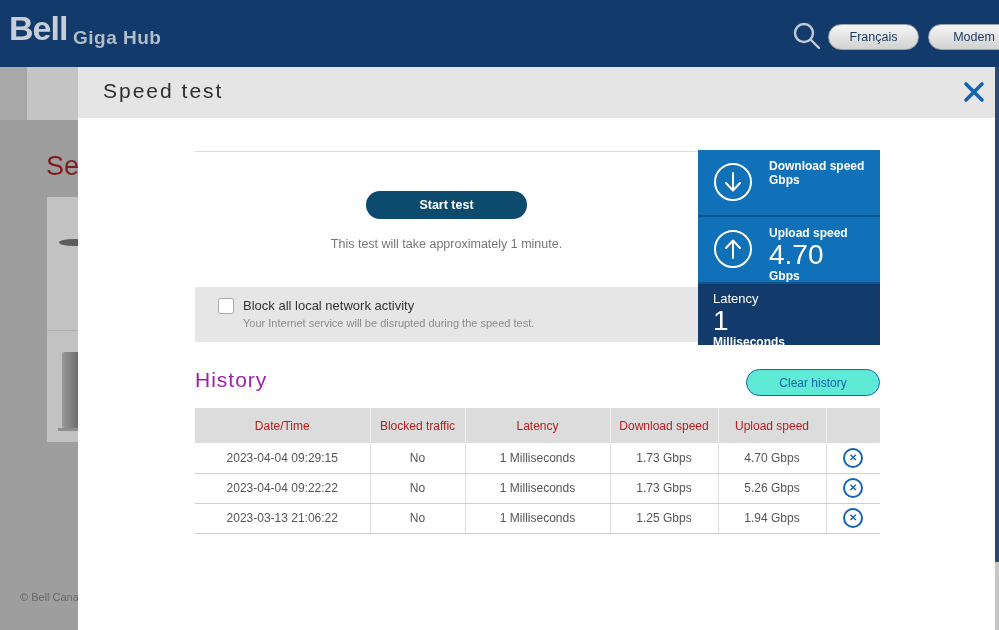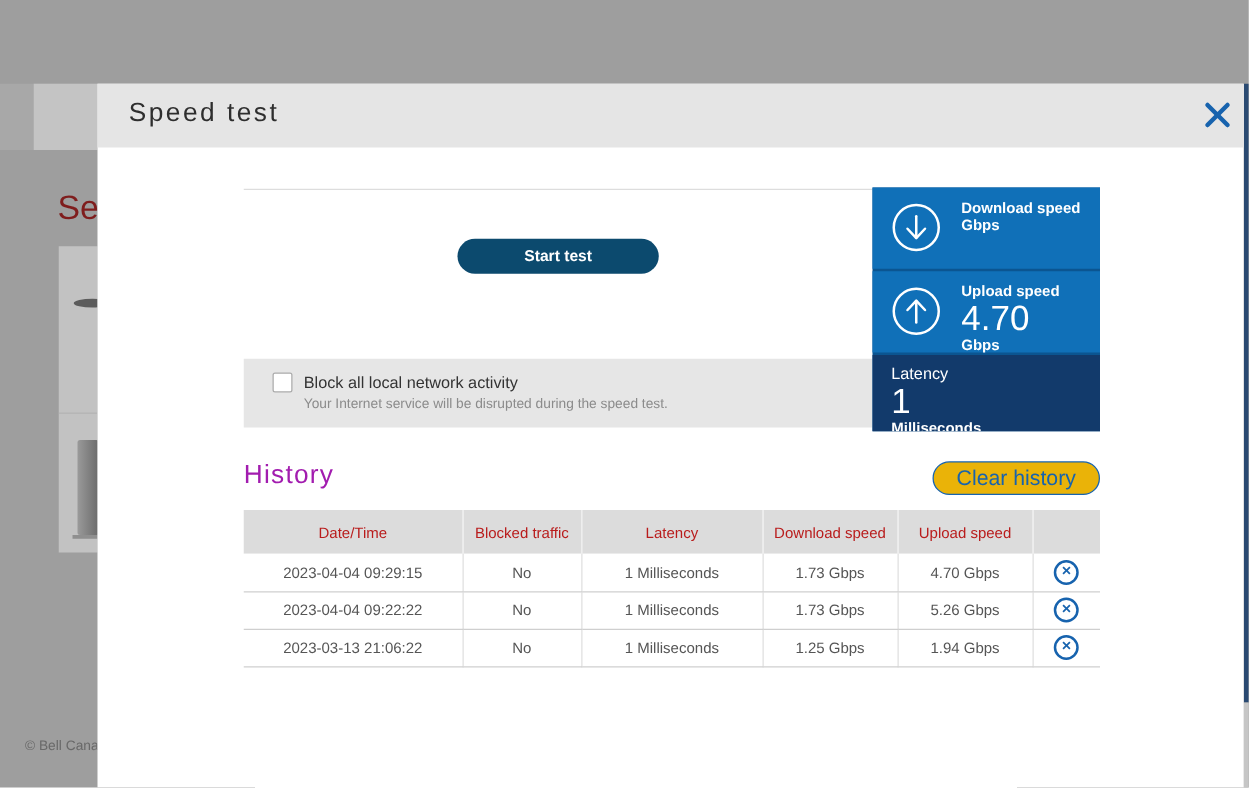--- a/index.html
+++ b/index.html
@@ -58,39 +58,49 @@
   .result-icon { position:absolute; left:15px; top:12px; width:40px; height:40px; }
   .result-text { position:absolute; left:71px; top:9px; }
   .result-label { font-size:12px; font-weight:700; }
   .result-value { font-size:28px; font-weight:300; line-height:1.05; }
   .result-unit { font-size:12px; font-weight:700; }
   .latency-text { position:absolute; left:15px; top:7px; }
   .latency-label { font-size:13px; font-weight:400; }
 
   
   .history-title { position:absolute; left:117px; top:301px; font-size:21px; color:#a21caf; letter-spacing:1px; }
-  .clear-btn { position:absolute; left:668px; top:302px; width:134px; height:27px; background:#eab308;
-               border:1px solid #1763ae; border-radius:14px; color:#1763ae; font-size:17px; cursor:pointer;
+  .clear-btn { position:absolute; left:668px; top:302px; width:134px; height:27px; background:#5eead4;
+               border:1px solid #1763ae; border-radius:14px; color:#1763ae; font-size:12px; cursor:pointer;
                font-family:"Liberation Sans",sans-serif; }
   .history-table { position:absolute; left:117px; top:341px; width:685px; border-collapse:collapse; table-layout:fixed; }
   .history-table th { height:35px; background:#dcdcdc; color:#b91c1c; font-size:12px; font-weight:400;
                       text-align:center; border-right:1px solid #f2f2f2; }
   .history-table th:last-child { border-right:none; }
   .history-table td { height:30px; color:#555555; font-size:12px; text-align:center;
                       border-right:1px solid #e0e0e0; border-bottom:1px solid #cfcfcf; background:#ffffff;margin-top:15px; }
   .history-table td:last-child { border-right:none; }
   .del-btn { display:inline-block; width:20px; height:20px; border:2px solid #1763ae; border-radius:50%;
              background:#ffffff; color:#1763ae; font-size:10px; font-weight:700; line-height:16px;
              text-align:center; cursor:pointer; padding:0; font-family:"Liberation Sans",sans-serif; }
 </style>
 </head>
 <body>
 
 <div class="screen">
 
+  <div class="header">
+    <div class="logo">Bell</div>
+    <div class="product">Giga Hub</div>
+    <svg class="search" viewBox="0 0 32 32">
+      <circle cx="13" cy="13" r="9" fill="none" stroke="#c6ccd4" stroke-width="2.4"></circle>
+      <line x1="20" y1="20" x2="28" y2="28" stroke="#c6ccd4" stroke-width="2.4" stroke-linecap="round"></line>
+    </svg>
+    <button class="pill-btn btn-francais">Français</button>
+    <button class="pill-btn btn-modem">Modem</button>
+  </div>
 
   <div class="bg-tabbar"></div>
   <div class="bg-tab-active"></div>
   <div class="bg-page-title">Se</div>
   <div class="bg-card">
     <div class="bg-device1"></div>
     <div class="bg-card-divider"></div>
     <div class="bg-device2"></div>
     <div class="bg-device2-base"></div>
   </div>
@@ -107,20 +117,21 @@
         <svg viewBox="0 0 24 24" width="24" height="24">
           <line x1="4" y1="4" x2="20" y2="20" stroke="#1763ae" stroke-width="3.6" stroke-linecap="round"></line>
           <line x1="20" y1="4" x2="4" y2="20" stroke="#1763ae" stroke-width="3.6" stroke-linecap="round"></line>
         </svg>
       </button>
     </div>
 
     <div class="divider"></div>
 
     <button class="start-btn">Start test</button>
+    <div class="test-note">This test will take approximately 1 minute.</div>
 
     <div class="block-section">
       <span class="block-checkbox"></span>
       <div class="block-label">Block all local network activity</div>
       <div class="block-sub">Your Internet service will be disrupted during the speed test.</div>
     </div>
 
     <div class="results">
       <div class="result-box result-blue">
         <svg class="result-icon" viewBox="0 0 40 40">

